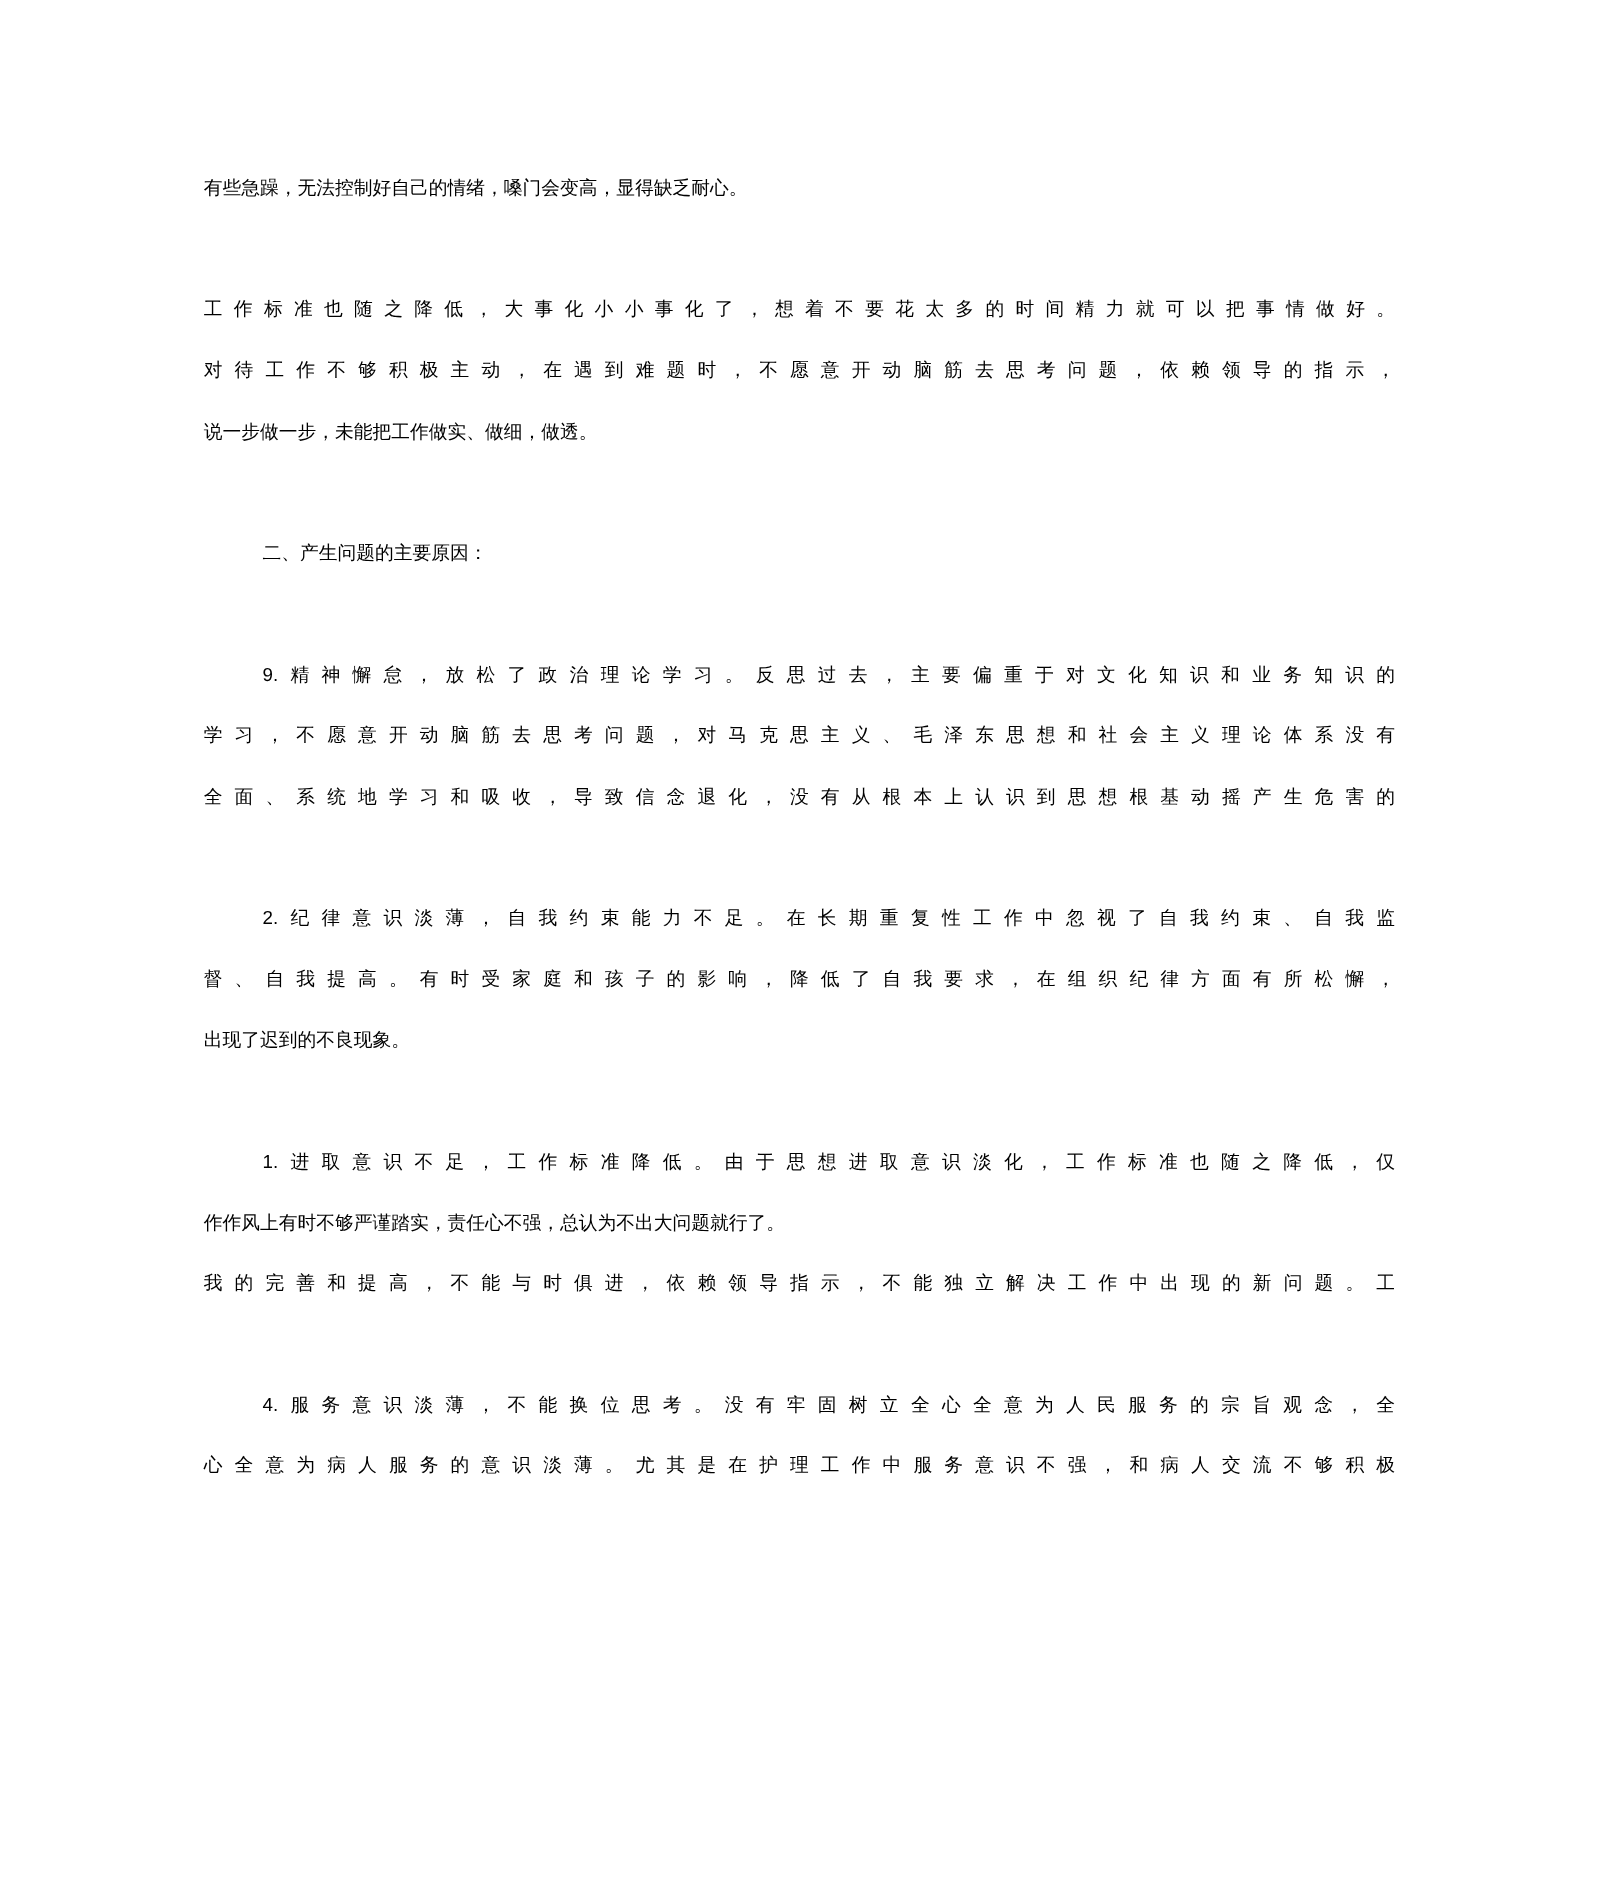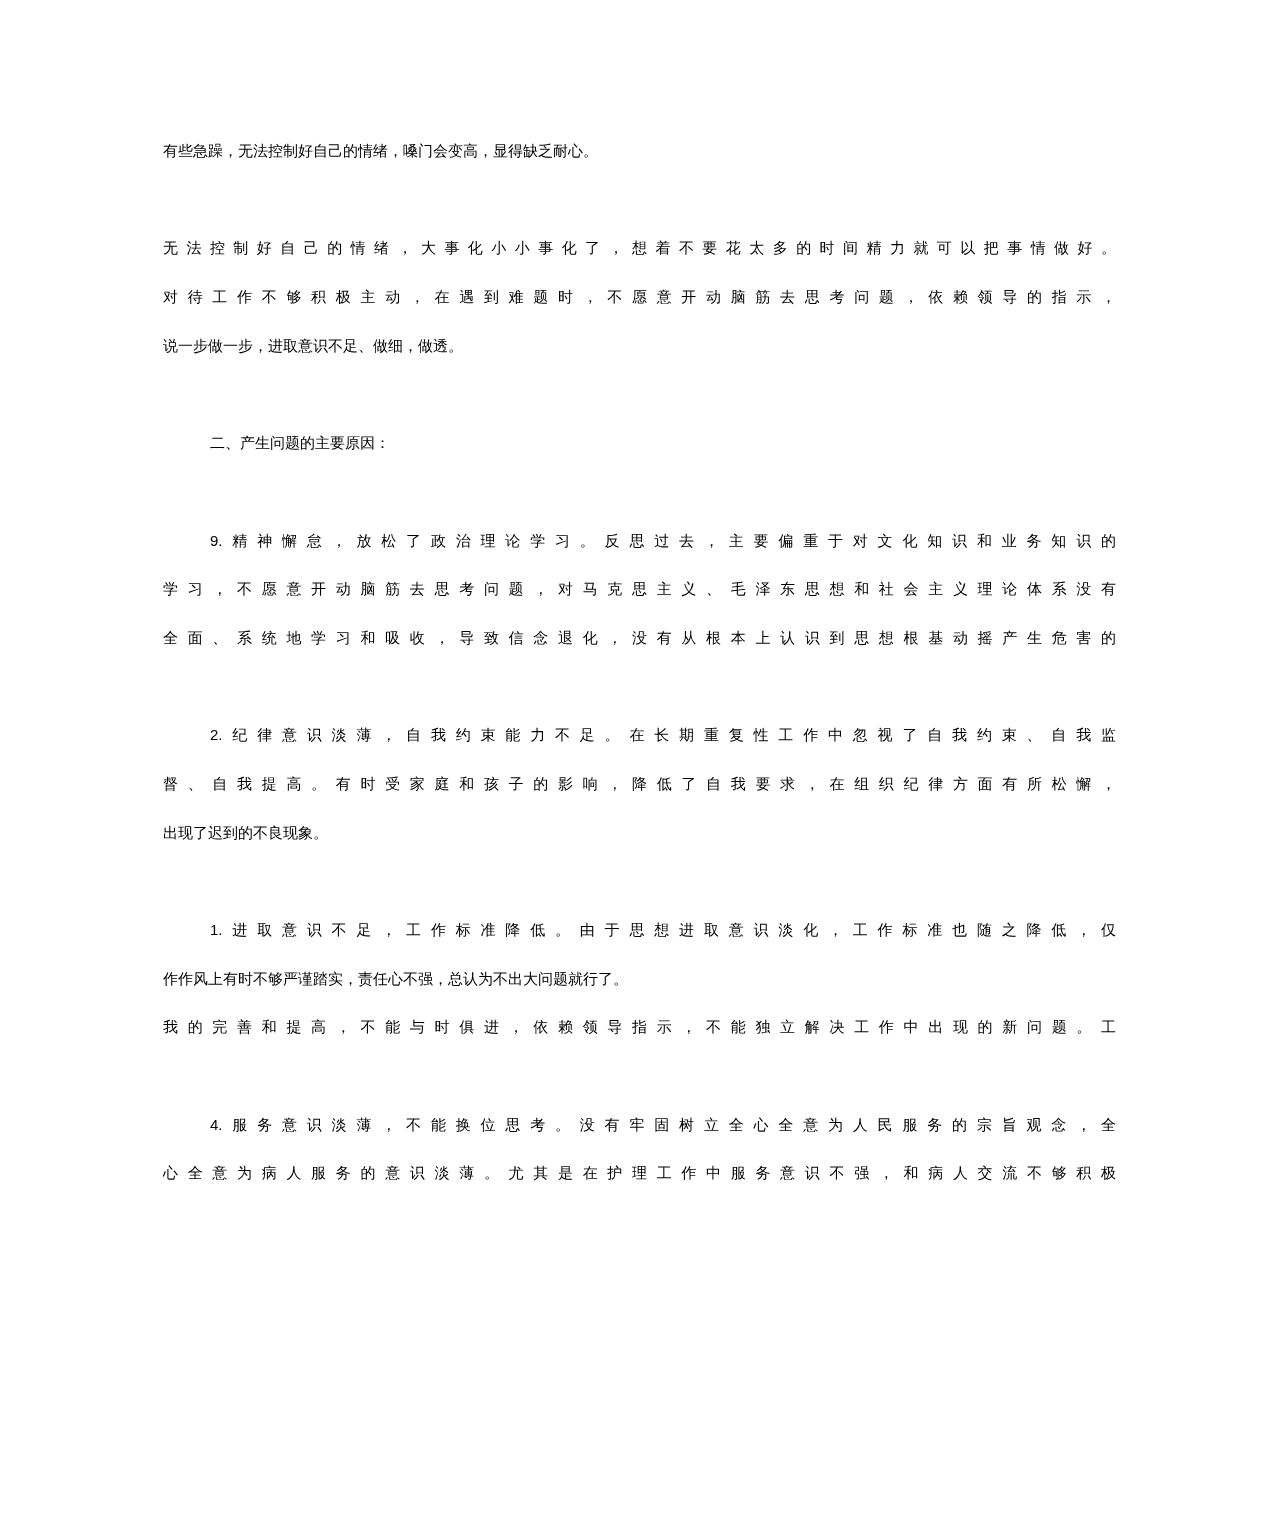--- a/index.html
+++ b/index.html
@@ -47,23 +47,23 @@
 </style>
 </head>
 <body style="color: rgb(0, 0, 0);">
 
 <div class="page" style="background: rgb(255, 255, 255);">
   <div class="content" id="doc-root">
       <div class="paragraph">
         <div class="line">有些急躁，无法控制好自己的情绪，嗓门会变高，显得缺乏耐心。</div>
       </div>
       <div class="paragraph">
-        <div class="line justify">无法控制好自己的情绪，大事化小小事化了，想着不要花太多的时间精力就可以把事情做好。</div>
+        <div class="line justify">工作标准也随之降低，大事化小小事化了，想着不要花太多的时间精力就可以把事情做好。</div>
         <div class="line justify">对待工作不够积极主动，在遇到难题时，不愿意开动脑筋去思考问题，依赖领导的指示，</div>
-        <div class="line">说一步做一步，进取意识不足、做细，做透。</div>
+        <div class="line">说一步做一步，未能把工作做实、做细，做透。</div>
       </div>
       <div class="paragraph">
         <div class="line first">二、产生问题的主要原因：</div>
       </div>
       <div class="paragraph">
         <div class="line justify first">9.精神懈怠，放松了政治理论学习。反思过去，主要偏重于对文化知识和业务知识的</div>
         <div class="line justify">学习，不愿意开动脑筋去思考问题，对马克思主义、毛泽东思想和社会主义理论体系没有</div>
         <div class="line justify">全面、系统地学习和吸收，导致信念退化，没有从根本上认识到思想根基动摇产生危害的</div>
       </div>
       <div class="paragraph">

